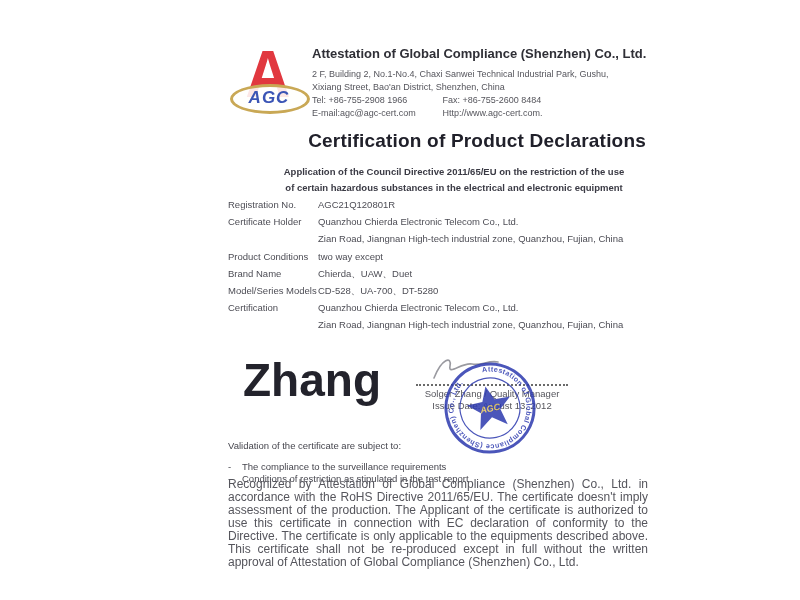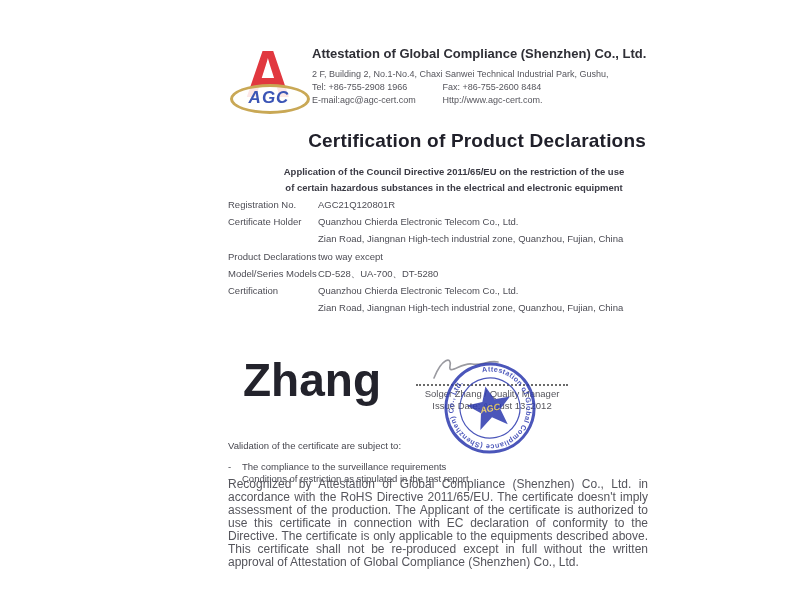--- a/index.html
+++ b/index.html
@@ -76,20 +76,21 @@
 
 <div class="logo">
   <div class="logo-a">A</div>
   <div class="logo-ellipse"></div>
   <div class="logo-agc">AGC</div>
 </div>
 
 <div class="co-info">
   <div class="co-name">Attestation of Global Compliance (Shenzhen) Co., Ltd.</div>
   <div class="co-line">2 F, Building 2, No.1-No.4, Chaxi Sanwei Technical Industrial Park, Gushu,</div>
+  <div class="co-line">Xixiang Street, Bao'an District, Shenzhen, China</div>
   <div class="co-line co-pair">
     <span class="first">Tel: +86-755-2908 1966</span>
     <span>Fax: +86-755-2600 8484</span>
   </div>
   <div class="co-line co-pair">
     <span class="first">E-mail:agc@agc-cert.com</span>
     <span>Http://www.agc-cert.com.</span>
   </div>
 </div>
 
@@ -106,22 +107,26 @@
   </div>
   <div class="frow">
     <div class="flabel">Certificate Holder</div>
     <div class="fvalue">Quanzhou Chierda Electronic Telecom Co., Ltd.</div>
   </div>
   <div class="frow">
     <div class="flabel"></div>
     <div class="fvalue">Zian Road, Jiangnan High-tech industrial zone, Quanzhou, Fujian, China</div>
   </div>
   <div class="frow">
-    <div class="flabel">Product Declarations</div>
+    <div class="flabel">Product Conditions</div>
     <div class="fvalue">two way except</div>
+  </div>
+  <div class="frow">
+    <div class="flabel">Brand Name</div>
+    <div class="fvalue">Chierda、UAW、Duet</div>
   </div>
   <div class="frow">
     <div class="flabel">Model/Series Models</div>
     <div class="fvalue">CD-528、UA-700、DT-5280</div>
   </div>
   <div class="frow">
     <div class="flabel">Certification</div>
     <div class="fvalue">Quanzhou Chierda Electronic Telecom Co., Ltd.</div>
   </div>
   <div class="frow">

